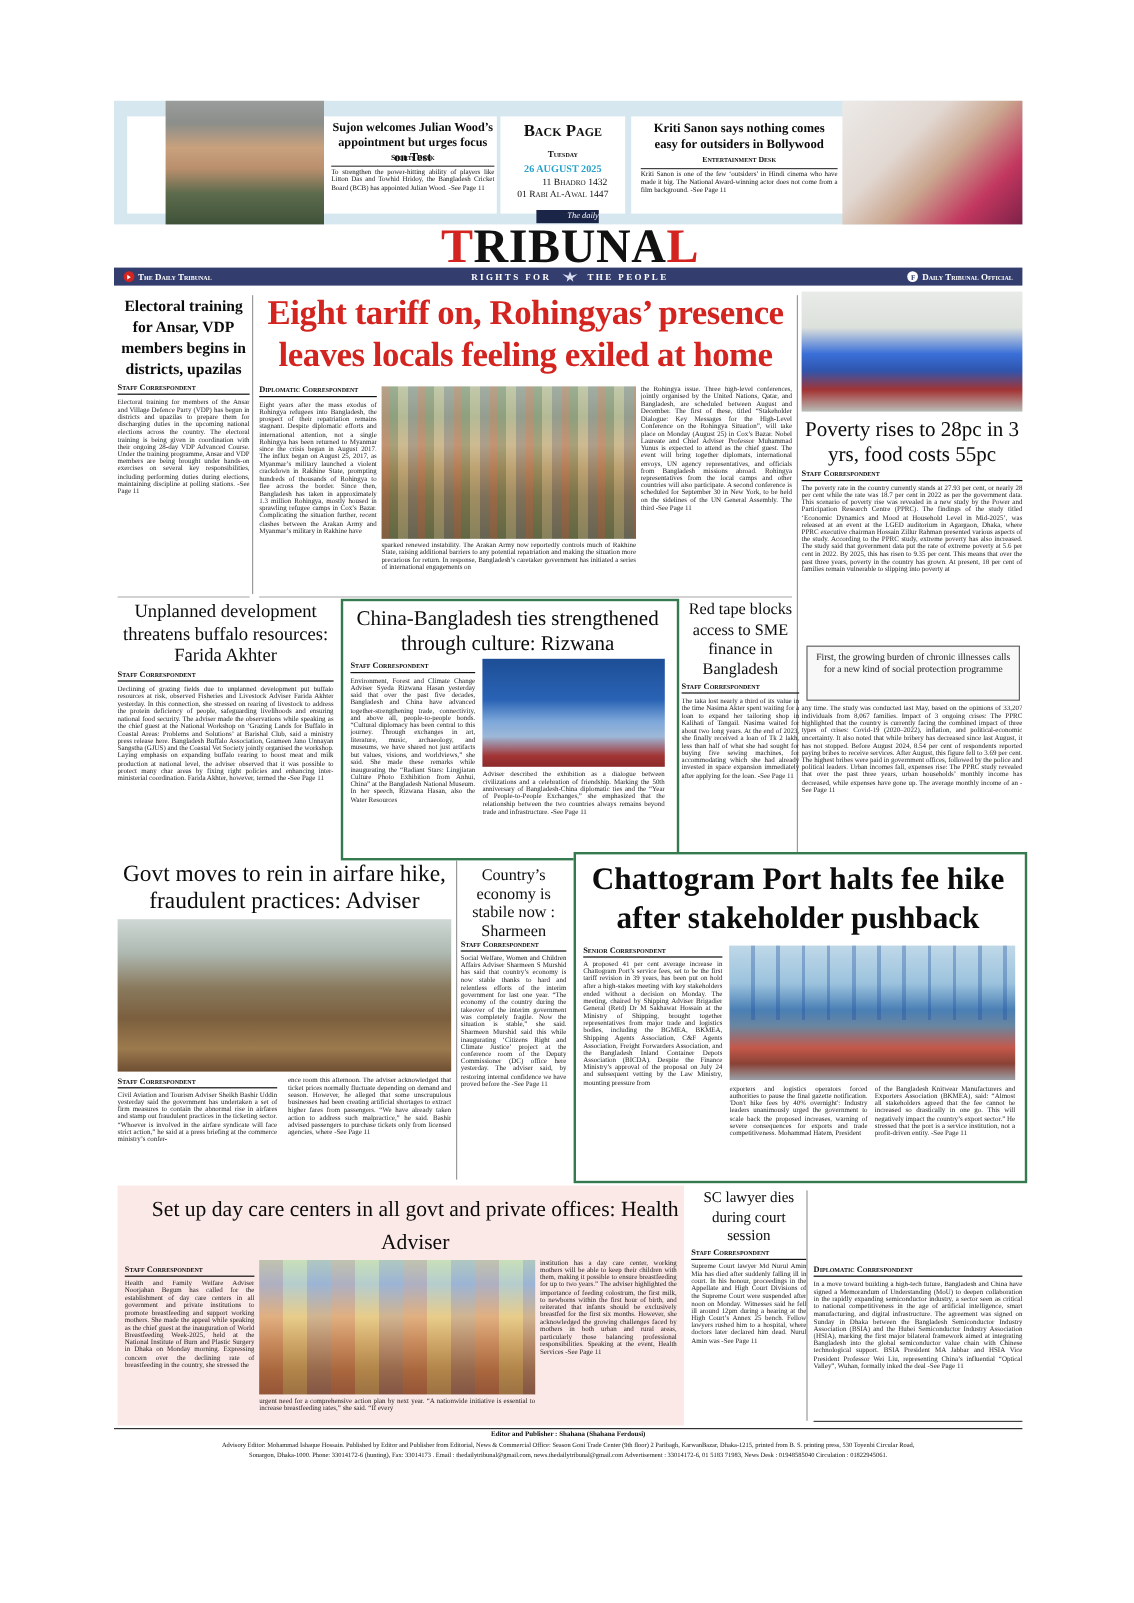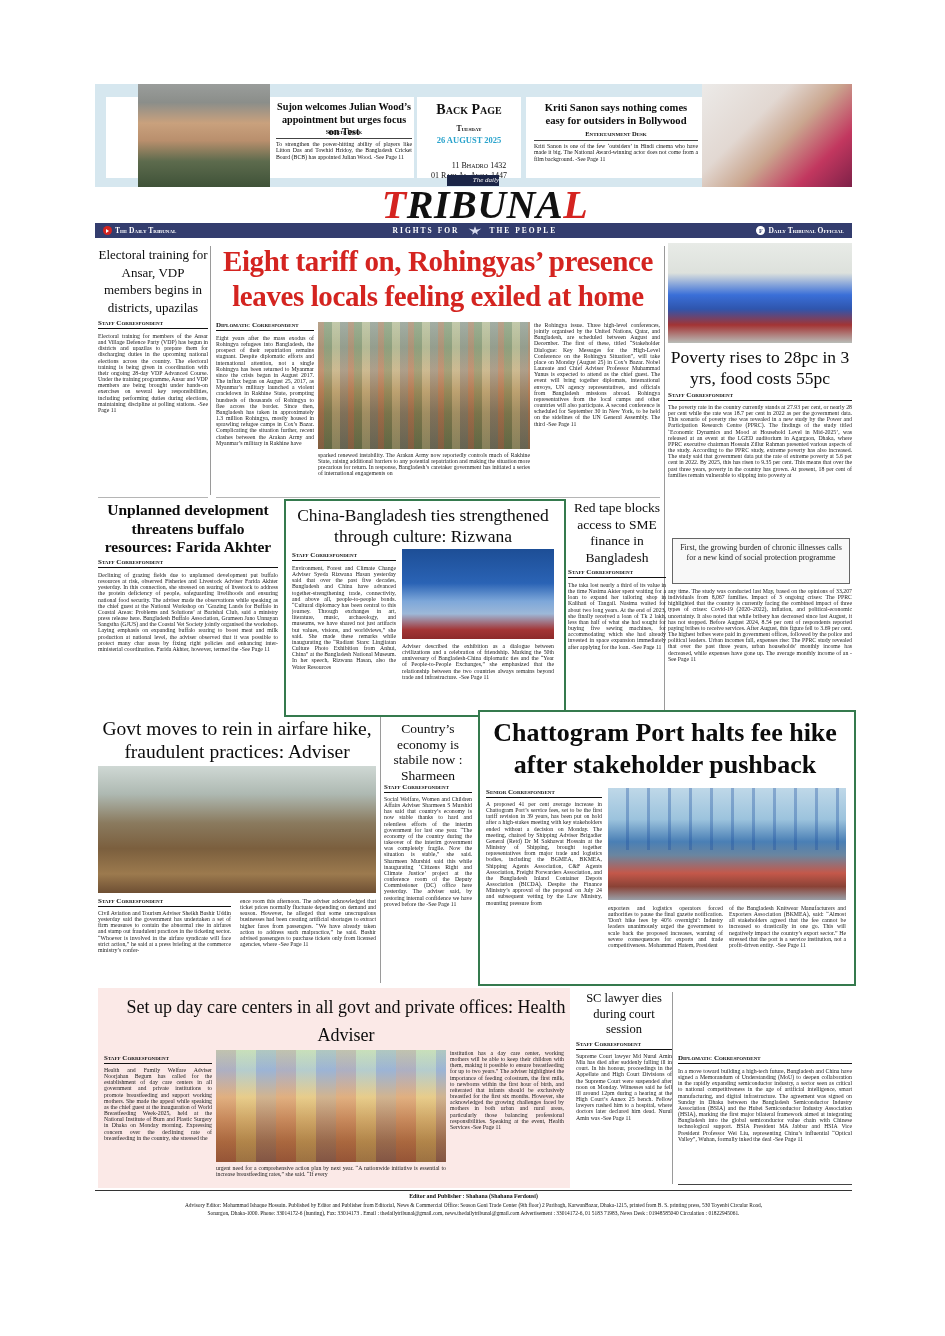--- a/index.html
+++ b/index.html
@@ -44,54 +44,54 @@
   <div class="abs photo" style="left:138px;top:84px;width:132px;height:103px;
               background:linear-gradient(180deg,#9a9d9b 0%,#8b8e8a 18%,#c9a17d 38%,#b98f6d 55%,#5d6b4d 75%,#3f5238 100%);"></div>
   <div class="abs hl" style="left:276px;top:101px;width:136px;font-size:10.2px;line-height:12.5px;">Sujon welcomes Julian Wood’s appointment but urges focus on Test</div>
   <div class="abs desk" style="left:276px;top:128px;width:136px;">Sports Desk</div>
   <div class="abs teaser" style="left:276px;top:138px;width:136px;height:36px;overflow:hidden;">To strengthen the power-hitting ability of players like Litton Das and Towhid Hridoy, the Bangladesh Cricket Board (BCB) has appointed Julian Wood.  -See Page 11</div>
 
   <div class="abs" style="left:417px;top:97px;width:104px;height:81px;background:#fff;text-align:center;">
     <div class="smallcaps" style="font-size:14px;font-weight:bold;margin-top:5px;">Back Page</div>
     <div class="smallcaps" style="font-size:7.5px;font-weight:bold;margin-top:6px;">Tuesday</div>
     <div style="font-size:8.5px;font-weight:bold;color:#29a3cc;margin-top:2px;">26 AUGUST 2025</div>
-    <div class="smallcaps" style="font-size:8px;margin-top:16px;padding-left:20px;">11 Bhadro 1432</div>
+    <div class="smallcaps" style="font-size:8px;margin-top:2px;padding-left:20px;">11 Bhadro 1432</div>
     <div class="smallcaps" style="font-size:8px;margin-top:1px;">01 Rabi Al-Awal 1447</div>
   </div>
 
   <div class="abs" style="left:526px;top:97px;width:326px;height:81px;background:#fff;"></div>
   <div class="abs photo" style="left:702px;top:84px;width:150px;height:103px;
               background:linear-gradient(135deg,#eceae8 0%,#e2d8d2 35%,#caa68f 55%,#c2375f 78%,#7e2148 100%);"></div>
   <div class="abs hl" style="left:534px;top:101px;width:164px;font-size:10.6px;line-height:13px;">Kriti Sanon says nothing comes easy for outsiders in Bollywood</div>
   <div class="abs desk" style="left:534px;top:130px;width:164px;">Entertainment Desk</div>
   <div class="abs teaser" style="left:534px;top:140px;width:164px;height:34px;overflow:hidden;">Kriti Sanon is one of the few ‘outsiders’ in Hindi cinema who have made it big. The National Award-winning actor does not come from a film background.  -See Page 11</div>
 
   <div class="abs" style="left:447px;top:175px;width:52px;height:11px;background:#1b2547;color:#fff;
               font-size:7px;font-style:italic;text-align:right;line-height:11px;">The daily</div>
-  <div class="abs masthead-big" style="left:292px;top:185px;width:386px;height:40px;text-align:center;font-size:40px;font-style:italic;">
+  <div class="abs masthead-big" style="left:282px;top:185px;width:386px;height:40px;text-align:center;font-size:40px;">
     <span class="red">T</span><span>RIBUNA</span><span class="red">L</span>
   </div>
 
   <div class="navybar" style="left:95px;top:223px;width:757px;height:15px;">
     <span>
       <span class="playicon"></span><span>The Daily Tribunal</span>
     </span>
     <span style="letter-spacing:2px;display:flex;align-items:center;gap:8px;margin-left:17px;">
       <span>RIGHTS FOR</span>
       <svg width="14" height="11" viewBox="0 0 20 14">
         <path d="M10 1 L12 6 L19 4 L13 9 L14 13 L10 10 L6 13 L7 9 L1 4 L8 6 Z" fill="#d8dcf0"></path>
       </svg>
       <span>THE PEOPLE</span>
     </span>
     <span>
       <span class="fbicon">f</span><span>Daily Tribunal Official</span>
     </span>
   </div>
 
-  <div class="abs hl hl-light" style="left:98px;top:246px;width:110px;font-size:13px;line-height:17.5px;font-weight:normal;">Electoral training for Ansar, VDP members begins in districts, upazilas</div>
+  <div class="abs hl hl-light" style="left:98px;top:246px;width:110px;font-size:13px;line-height:17.5px;font-weight:bold;">Electoral training for Ansar, VDP members begins in districts, upazilas</div>
   <div class="abs byline" style="left:98px;top:319px;width:110px;">Staff Correspondent</div>
   <div class="abs body" style="left:98px;top:333px;width:110px;height:162px;">Electoral training for members of the Ansar and Village Defence Party (VDP) has begun in districts and upazilas to prepare them for discharging duties in the upcoming national elections across the country. The electoral training is being given in coordination with their ongoing 28-day VDP Advanced Course. Under the training programme, Ansar and VDP members are being brought under hands-on exercises on several key responsibilities, including performing duties during elections, maintaining discipline at polling stations.  -See Page 11</div>
   <div class="vline" style="left:210px;top:246px;height:249px;"></div>
 
   <div class="abs hl" style="left:214px;top:244px;width:448px;font-size:29px;line-height:35px;color:#d42420;letter-spacing:-0.4px;">Eight tariff on, Rohingyas’ presence leaves locals feeling exiled at home</div>
   <div class="abs byline" style="left:216px;top:321px;width:98px;">Diplomatic Correspondent</div>
   <div class="abs body" style="left:216px;top:335px;width:98px;height:160px;">Eight years after the mass exodus of Rohingya refugees into Bangladesh, the prospect of their repatriation remains stagnant. Despite diplomatic efforts and international attention, not a single Rohingya has been returned to Myanmar since the crisis began in August 2017. The influx began on August 25, 2017, as Myanmar’s military launched a violent crackdown in Rakhine State, prompting hundreds of thousands of Rohingya to flee across the border. Since then, Bangladesh has taken in approximately 1.3 million Rohingya, mostly housed in sprawling refugee camps in Cox’s Bazar. Complicating the situation further, recent clashes between the Arakan Army and Myanmar’s military in Rakhine have</div>
   <div class="abs photo" style="left:318px;top:322px;width:212px;height:127px;
               background:linear-gradient(180deg,#b9c4a8 0%,#a8b18e 20%,#c7b289 38%,#b2925f 55%,#8f7a4e 72%,#6f6a45 100%);">
     <div style="width:100%;height:100%;background:repeating-linear-gradient(90deg,rgba(180,60,50,0.25) 0 6px,rgba(40,90,60,0.2) 6px 14px,rgba(230,220,180,0.2) 14px 22px,rgba(60,70,140,0.18) 22px 30px);"></div>
@@ -103,21 +103,21 @@
   <div class="hline" style="left:216px;top:497px;width:444px;"></div>
 
   <div class="abs photo" style="left:668px;top:243px;width:184px;height:100px;
               background:linear-gradient(180deg,#e8ebe7 0%,#dde1dc 30%,#3a6fd8 52%,#2f55ad 66%,#a33434 82%,#b9bdb8 100%);"></div>
   <div class="abs hl hl-light" style="left:668px;top:347px;width:184px;font-size:17.5px;line-height:20.5px;font-weight:normal;">Poverty rises to 28pc in 3 yrs, food costs 55pc</div>
   <div class="abs byline" style="left:668px;top:391px;width:184px;">Staff Correspondent</div>
   <div class="abs body" style="left:668px;top:404px;width:184px;height:130px;">The poverty rate in the country currently stands at 27.93 per cent, or nearly 28 per cent while the rate was 18.7 per cent in 2022 as per the government data. This scenario of poverty rise was revealed in a new study by the Power and Participation Research Centre (PPRC). The findings of the study titled ‘Economic Dynamics and Mood at Household Level in Mid-2025’, was released at an event at the LGED auditorium in Agargaon, Dhaka, where PPRC executive chairman Hossain Zillur Rahman presented various aspects of the study. According to the PPRC study, extreme poverty has also increased. The study said that government data put the rate of extreme poverty at 5.6 per cent in 2022. By 2025, this has risen to 9.35 per cent. This means that over the past three years, poverty in the country has grown. At present, 18 per cent of families remain vulnerable to slipping into poverty at</div>
   <div class="abs quotebox" style="left:672px;top:538px;width:164px;height:36px;">First, the growing burden of chronic illnesses calls for a new kind of social protection programme</div>
   <div class="abs body" style="left:668px;top:588px;width:184px;height:122px;">any time. The study was conducted last May, based on the opinions of 33,207 individuals from 8,067 families. Impact of 3 ongoing crises: The PPRC highlighted that the country is currently facing the combined impact of three types of crises: Covid-19 (2020–2022), inflation, and political-economic uncertainty. It also noted that while bribery has decreased since last August, it has not stopped. Before August 2024, 8.54 per cent of respondents reported paying bribes to receive services. After August, this figure fell to 3.69 per cent. The highest bribes were paid in government offices, followed by the police and political leaders. Urban incomes fall, expenses rise: The PPRC study revealed that over the past three years, urban households’ monthly income has decreased, while expenses have gone up. The average monthly income of an  -See Page 11</div>
 
-  <div class="abs hl hl-light" style="left:98px;top:501px;width:180px;font-size:15.5px;line-height:18.5px;font-weight:bold;">Unplanned development threatens buffalo resources: Farida Akhter</div>
+  <div class="abs hl hl-light" style="left:98px;top:501px;width:180px;font-size:15.5px;line-height:18.5px;font-weight:normal;">Unplanned development threatens buffalo resources: Farida Akhter</div>
   <div class="abs byline" style="left:98px;top:558px;width:180px;">Staff Correspondent</div>
   <div class="abs body" style="left:98px;top:572px;width:180px;height:140px;">Declining of grazing fields due to unplanned development put buffalo resources at risk, observed Fisheries and Livestock Adviser Farida Akhter yesterday. In this connection, she stressed on rearing of livestock to address the protein deficiency of people, safeguarding livelihoods and ensuring national food security. The adviser made the observations while speaking as the chief guest at the National Workshop on ‘Grazing Lands for Buffalo in Coastal Areas: Problems and Solutions’ at Barishal Club, said a ministry press release here. Bangladesh Buffalo Association, Grameen Jano Unnayan Sangstha (GJUS) and the Coastal Vet Society jointly organised the workshop. Laying emphasis on expanding buffalo rearing to boost meat and milk production at national level, the adviser observed that it was possible to protect many char areas by fixing right policies and enhancing inter-ministerial coordination. Farida Akhter, however, termed the  -See Page 11</div>
 
   <div class="greenbox" style="left:284px;top:499px;width:278px;height:214px;"></div>
   <div class="abs hl hl-light" style="left:292px;top:505px;width:262px;font-size:17.5px;line-height:21px;font-weight:normal;">China-Bangladesh ties strengthened through culture: Rizwana</div>
   <div class="abs byline" style="left:292px;top:551px;width:104px;">Staff Correspondent</div>
   <div class="abs body" style="left:292px;top:565px;width:104px;height:145px;">Environment, Forest and Climate Change Adviser Syeda Rizwana Hasan yesterday said that over the past five decades, Bangladesh and China have advanced together-strengthening trade, connectivity, and above all, people-to-people bonds. “Cultural diplomacy has been central to this journey. Through exchanges in art, literature, music, archaeology, and museums, we have shared not just artifacts but values, visions, and worldviews,” she said. She made these remarks while inaugurating the “Radiant Stars: Lingjiatan Culture Photo Exhibition from Anhui, China” at the Bangladesh National Museum. In her speech, Rizwana Hasan, also the Water Resources</div>
   <div class="abs photo" style="left:402px;top:549px;width:152px;height:90px;
               background:linear-gradient(180deg,#1d4e96 0%,#2a63b5 38%,#7da7d9 58%,#9db8d8 72%,#a33434 90%,#8c2a2a 100%);"></div>
   <div class="abs body" style="left:402px;top:643px;width:152px;height:66px;">Adviser described the exhibition as a dialogue between civilizations and a celebration of friendship. Marking the 50th anniversary of Bangladesh-China diplomatic ties and the “Year of People-to-People Exchanges,” she emphasized that the relationship between the two countries always remains beyond trade and infrastructure.  -See Page 11</div>

